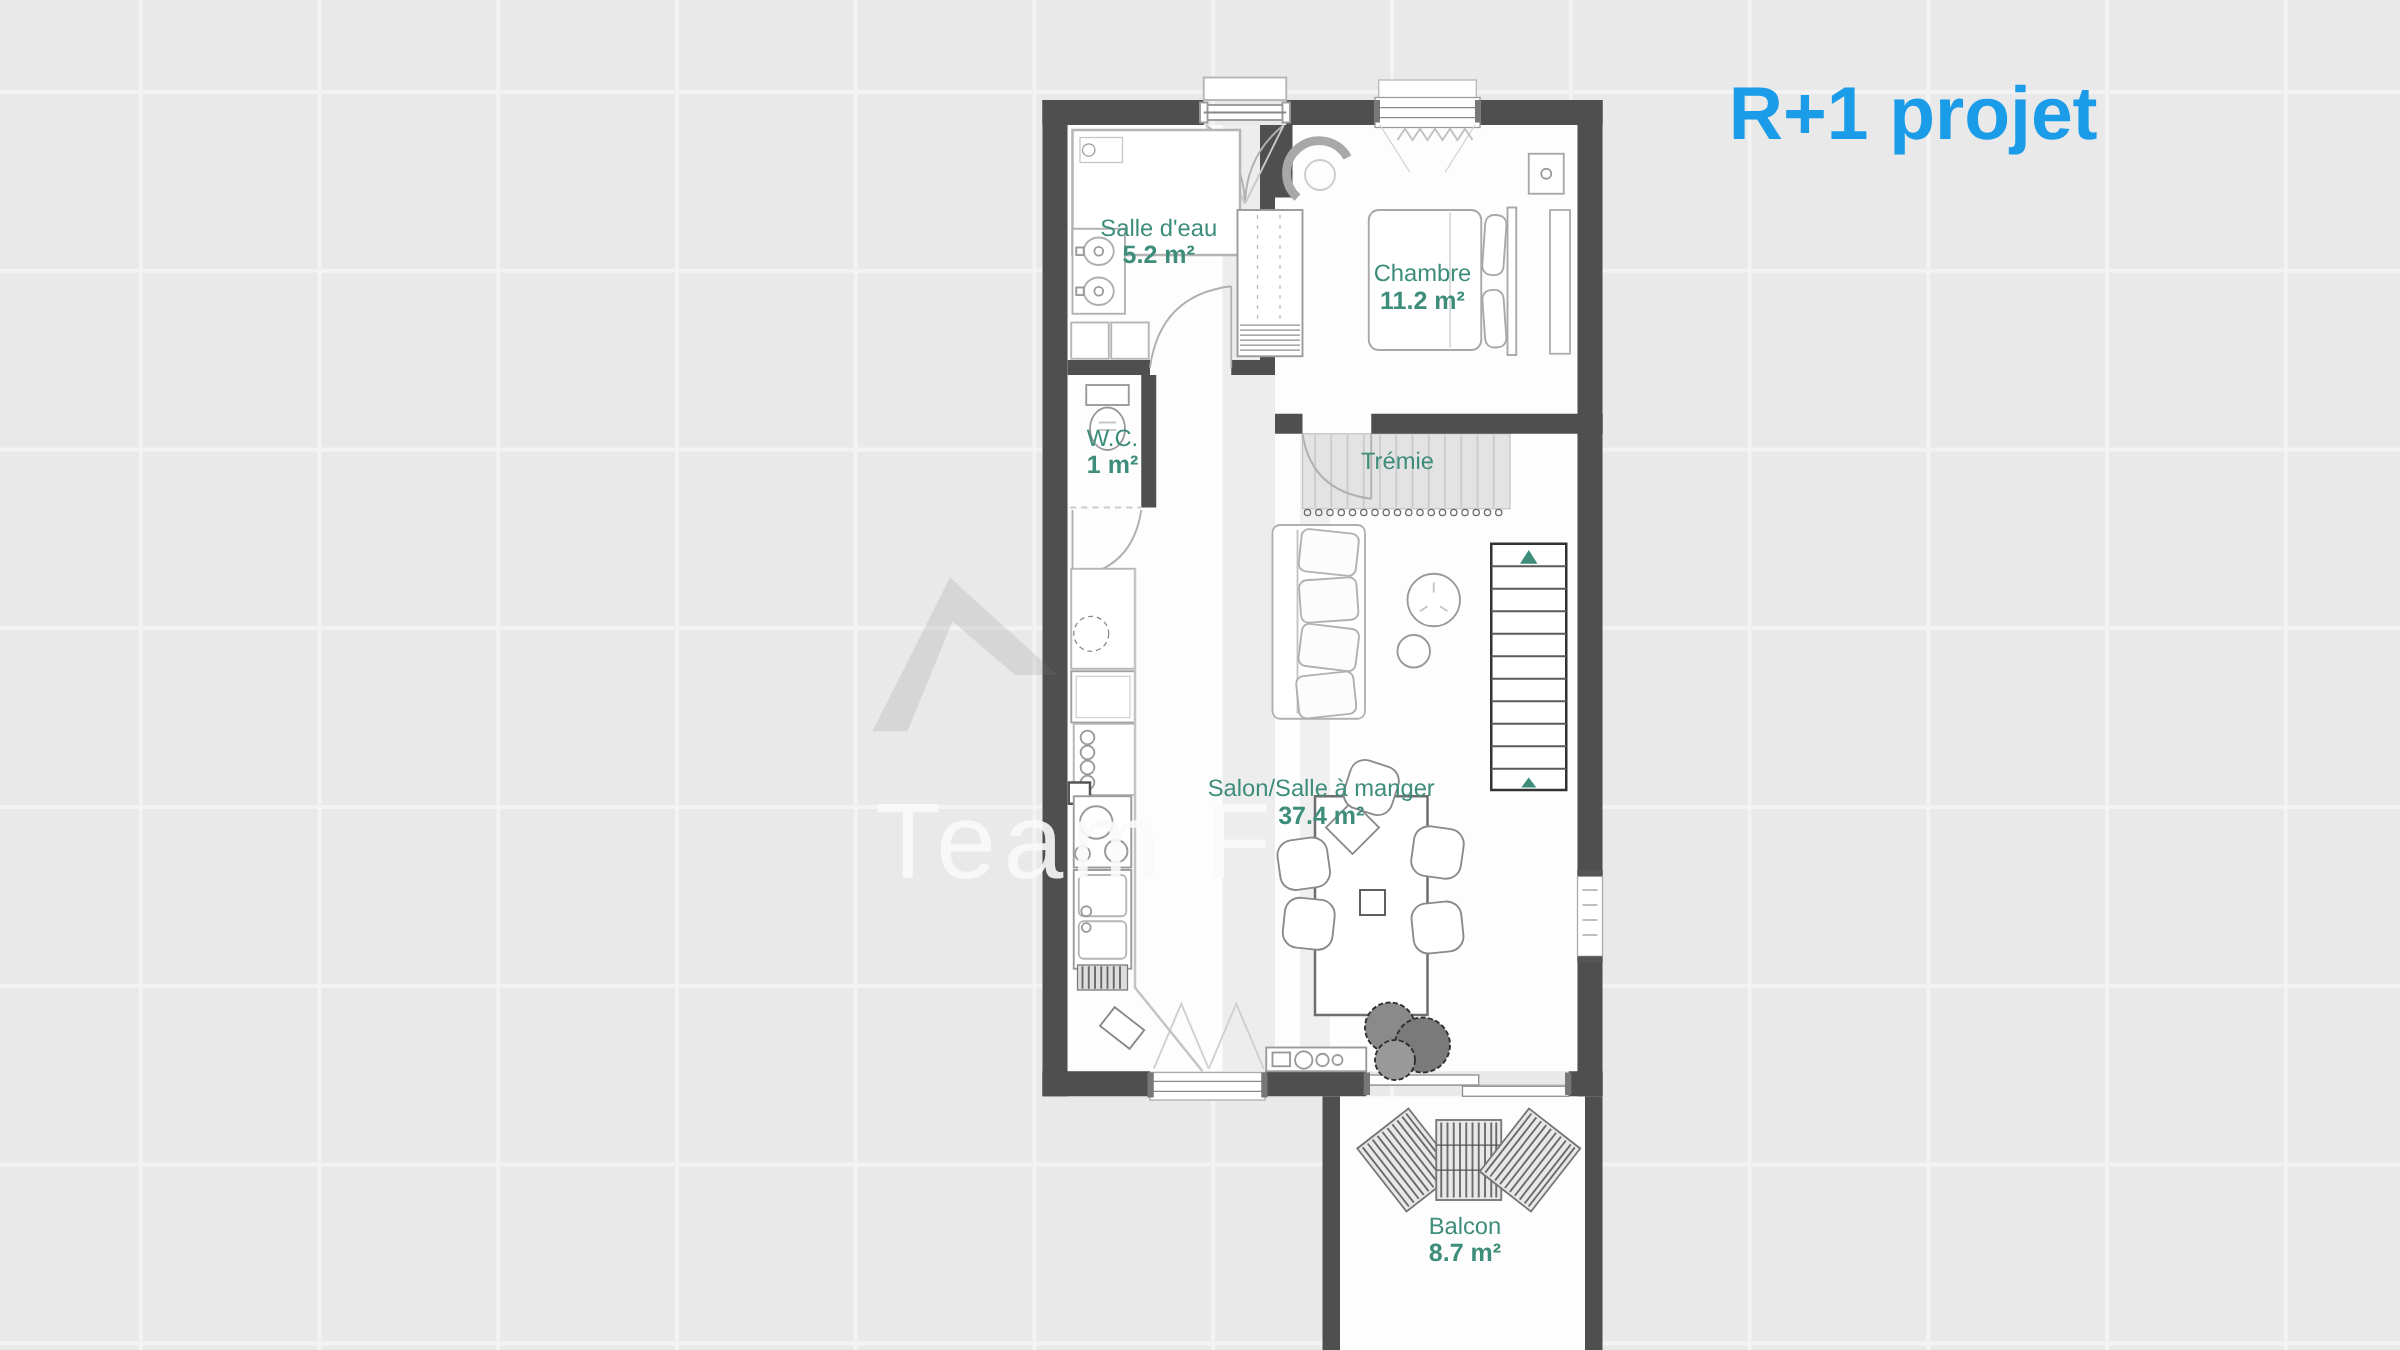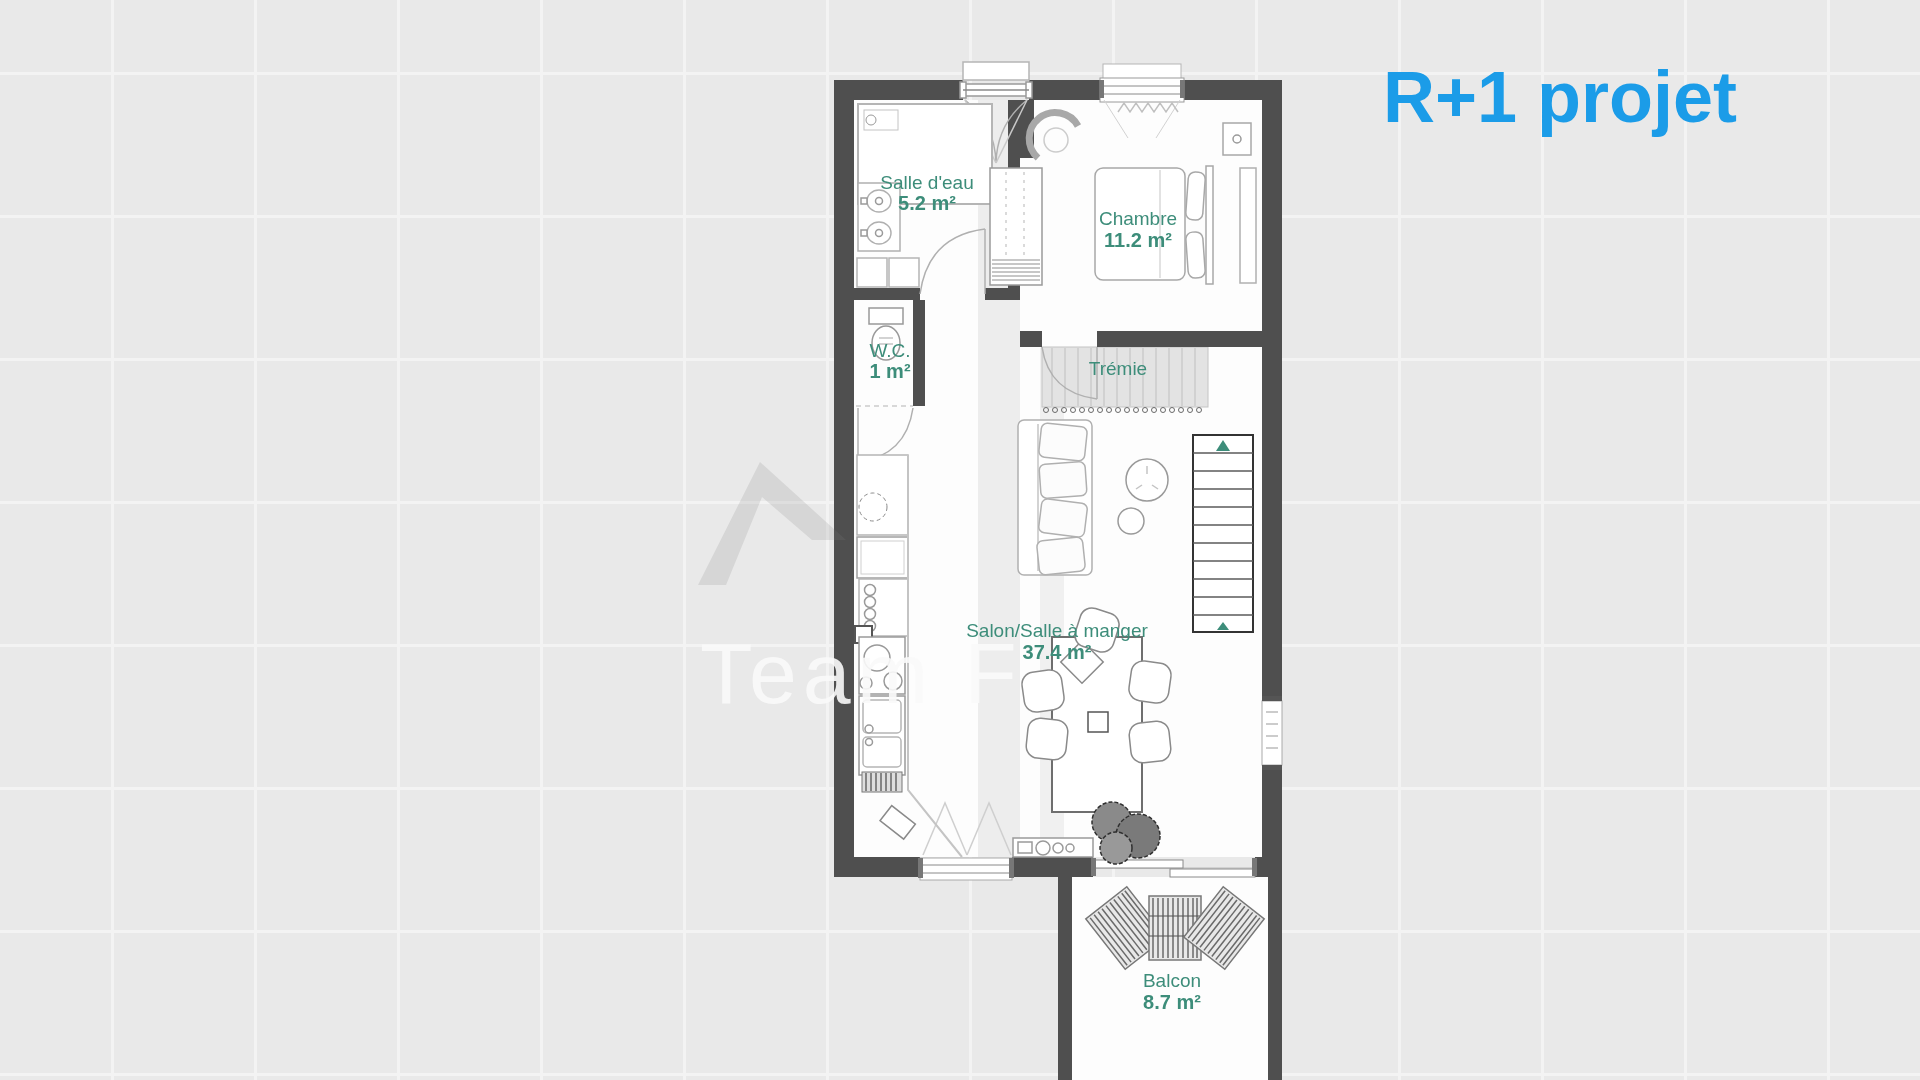--- a/index.html
+++ b/index.html
@@ -9,21 +9,21 @@
     background-image:
       linear-gradient(to bottom,#f3f3f3 3px,transparent 3px),
       linear-gradient(to right,#f3f3f3 3px,transparent 3px);
     background-size:143px 143px;
     background-position:-32px -71px;
     font-family:"Liberation Sans",sans-serif;
   }
   svg.plan{position:absolute;left:0;top:0;z-index:2;}
   .title{
     position:absolute;left:1383px;top:56px;z-index:5;
-    font-weight:700;font-size:72px;letter-spacing:0px;
+    font-weight:700;font-size:60px;letter-spacing:0px;
     color:var(--accent,#1b9ce8);
     font-family:"Liberation Sans",sans-serif;
   }
   .watermark{position:absolute;left:0;top:0;width:1920px;height:1080px;z-index:3;pointer-events:none;}
   .wm-large{
     position:absolute;left:652px;top:362px;
     font-weight:700;font-size:238px;letter-spacing:2px;
     color:rgba(125,125,125,0.16);
   }
   .wm-small{

